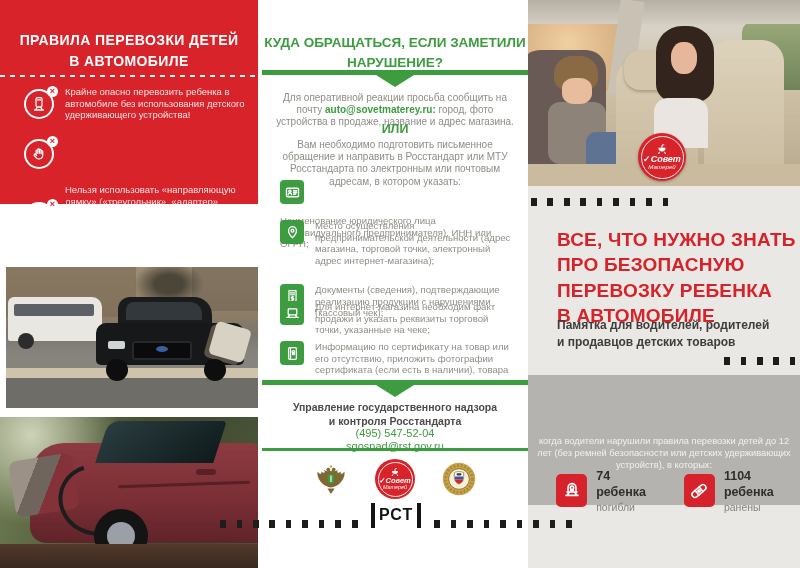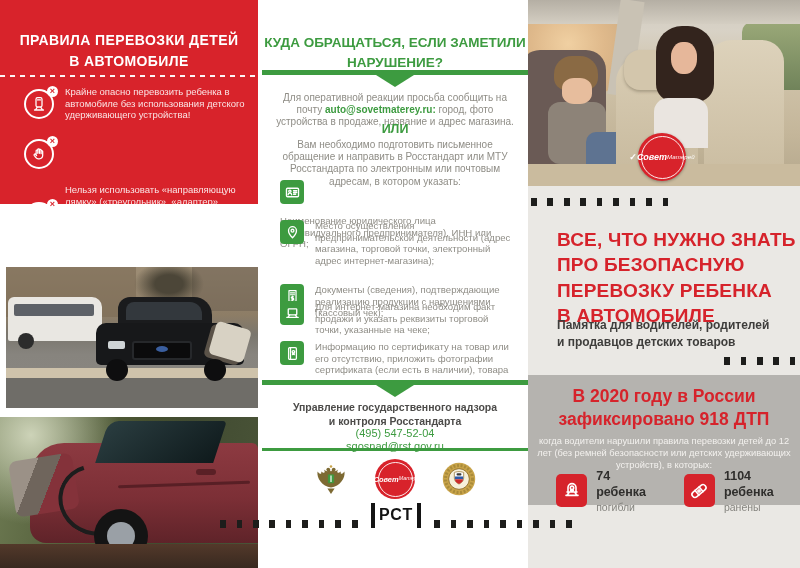--- a/index.html
+++ b/index.html
@@ -91,21 +91,21 @@
   .mid-text{margin:0;font-size:9.6px;line-height:1.22;color:#8f8d86;}
   .org{position:absolute;top:400px;left:0;right:0;margin:0;text-align:center;
     font-size:10.5px;font-weight:bold;color:#4c4b49;line-height:1.35;}
   .phone{position:absolute;top:427px;left:0;right:0;text-align:center;font-size:11px;color:#3d9b40;}
   .memail{position:absolute;top:440px;left:0;right:0;text-align:center;font-size:11px;color:#3d9b40;}
   .gline{position:absolute;top:448px;left:0;width:266px;height:3px;background:#3d9b40;}
   .logos{position:absolute;top:461px;left:0;right:0;height:36px;display:flex;justify-content:center;align-items:center;gap:26px;}
 
   
   .sm-badge{position:relative;border-radius:50%;background:#d8232b;color:#fff;
-    display:flex;flex-direction:row;align-items:center;justify-content:center;line-height:1;}
+    display:flex;flex-direction:column;align-items:center;justify-content:center;line-height:1;}
   .sm-badge::after{content:"";position:absolute;inset:2.5px;border:1.2px solid rgba(255,255,255,.9);border-radius:50%;}
   .sm-badge svg{display:block;}
   .sm-b1{font-weight:bold;font-style:italic;}
   .sm-b2{font-style:italic;opacity:.95;}
   .sm-badge.sm-footer{width:40px;height:40px;}
   .sm-footer .sm-b1{font-size:7.5px;margin-top:1px;}
   .sm-footer .sm-b2{font-size:5.4px;}
   .sm-badge.sm-photo{position:absolute;left:110px;top:133px;width:48px;height:48px;z-index:3;box-shadow:0 1px 3px rgba(0,0,0,.3);}
   .sm-photo .sm-b1{font-size:9px;margin-top:1px;}
   .sm-photo .sm-b2{font-size:6.2px;}
@@ -389,22 +389,20 @@
       <h2 class="r-title pre">ВСЕ, ЧТО НУЖНО ЗНАТЬ
 ПРО БЕЗОПАСНУЮ
 ПЕРЕВОЗКУ РЕБЕНКА
 В АВТОМОБИЛЕ</h2>
       <p class="r-sub pre">Памятка для водителей, родителей
 и продавцов детских товаров</p>
       <div class="dashes dash-br"></div>
     </div>
 
     <div class="gray-dark">
-      <h3 class="gd-title pre">В 2020 году в России
-зафиксировано 918 ДТП</h3>
       <p class="gd-sub">когда водители нарушили правила перевозки детей до 12 лет (без ремней безопасности или детских удерживающих устройств), в которых:</p>
       <div class="stats">
         <div class="stat">
           <div class="stat-icon">
             <svg class="st" viewBox="0 0 24 24" style="stroke-width:1.6">
                 <path d="M8 13V8.6a4 4 0 0 1 8 0V13"></path>
                 <circle cx="12" cy="8.8" r="1.7"></circle>
                 <path d="M10.6 11.4h2.8M7 13h10M9.4 13l-2.3 3.2M14.6 13l2.3 3.2M6 16.4h12"></path>
               </svg>
           </div>

